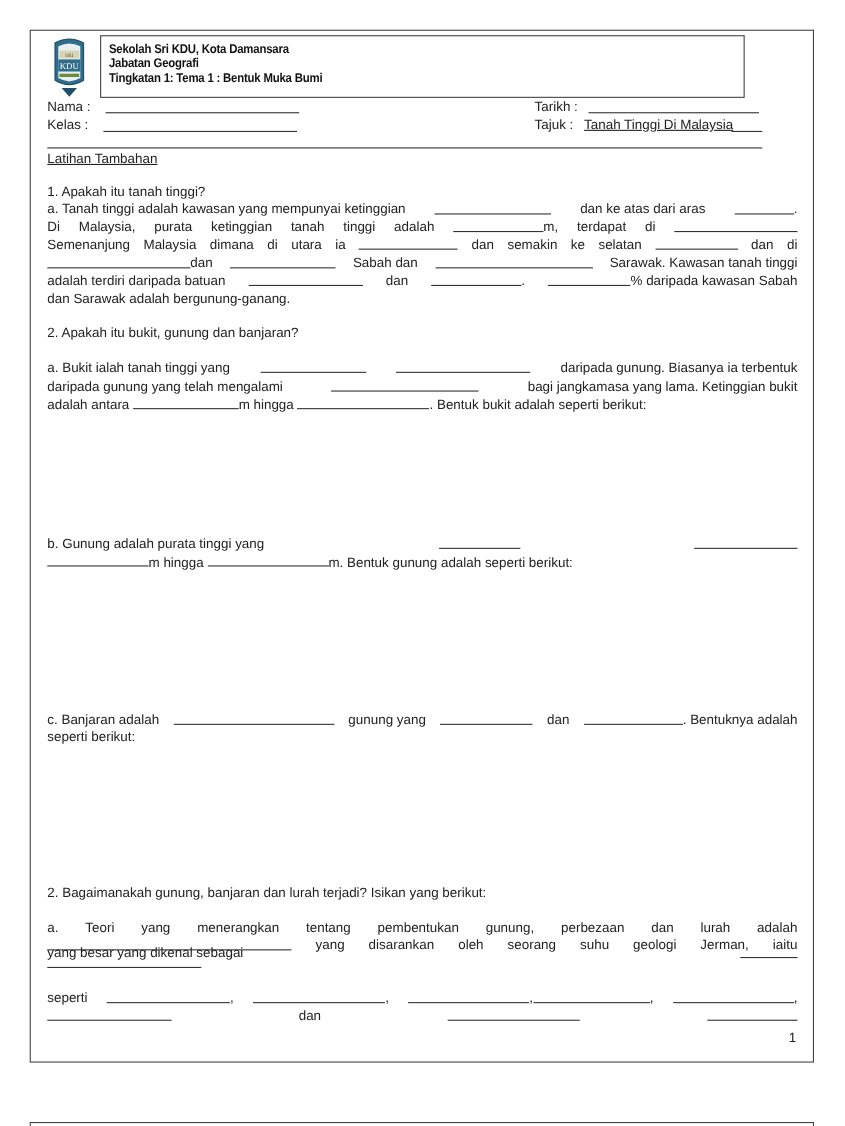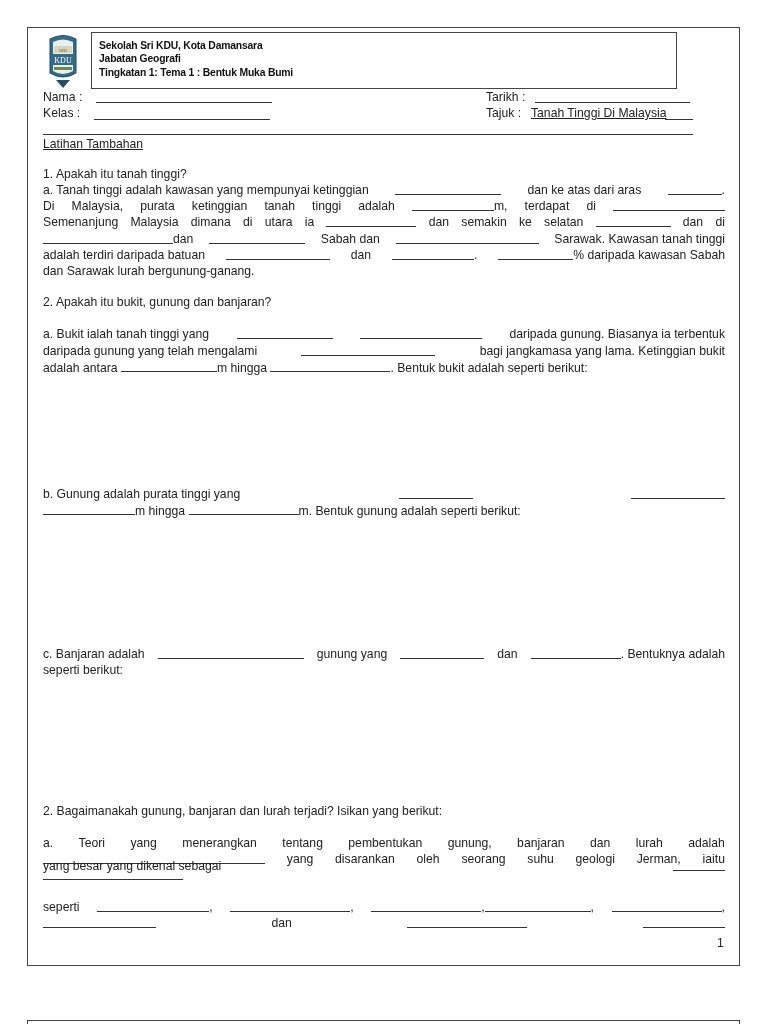--- a/index.html
+++ b/index.html
@@ -116,21 +116,21 @@
     <span>dan</span>
     <span style="display:flex">
       <span class="blank" style="width:82px"></span>
       <span>.</span>
     </span>
     <span style="display:flex">
       <span class="blank" style="width:75px"></span>
       <span>% daripada kawasan Sabah</span>
     </span>
 </div>
-<span class="t" style="left:43px;top:264px">dan Sarawak lurah bergunung-ganang.</span>
+<span class="t" style="left:43px;top:264px">dan Sarawak adalah bergunung-ganang.</span>
 
 <span class="t" style="left:43px;top:295px">2. Apakah itu bukit, gunung dan banjaran?</span>
 <div class="jl" style="top:327px">
   <span>a. Bukit ialah tanah tinggi yang</span>
     <span class="blank" style="width:96px"></span>
     <span class="blank" style="width:122px"></span>
     <span>daripada gunung. Biasanya ia terbentuk</span>
 </div>
 <div class="jl" style="top:344px">
   <span>daripada gunung yang telah mengalami</span>
@@ -161,21 +161,21 @@
 
 <span class="t" style="left:43px;top:804px">2. Bagaimanakah gunung, banjaran dan lurah terjadi? Isikan yang berikut:</span>
 <div class="jl" style="top:836px">
   <span>a.</span>
     <span>Teori</span>
     <span>yang</span>
     <span>menerangkan</span>
     <span>tentang</span>
     <span>pembentukan</span>
     <span>gunung,</span>
-    <span>banjaran</span>
+    <span>perbezaan</span>
     <span>dan</span>
     <span>lurah</span>
     <span>adalah</span>
 </div>
 <div class="jl" style="top:852px">
   <span class="blank" style="width:222px"></span>
     <span>yang</span>
     <span>disarankan</span>
     <span>oleh</span>
     <span>seorang</span>

